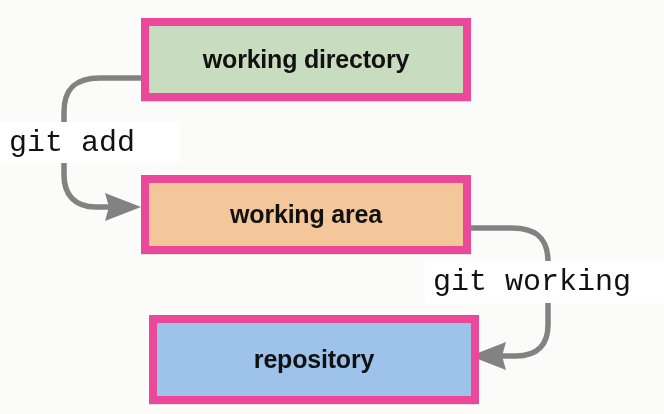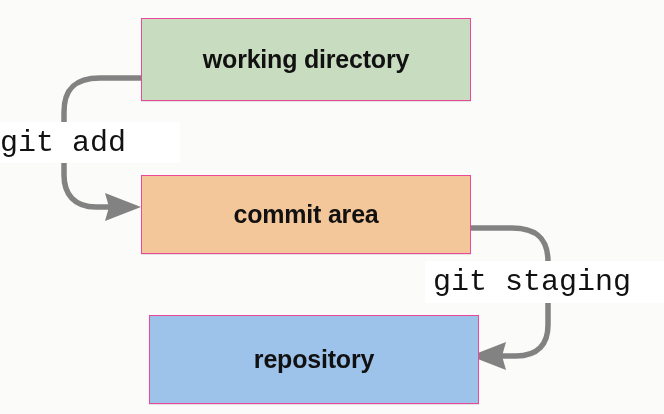--- a/index.html
+++ b/index.html
@@ -22,21 +22,21 @@
   #arrow-layer {
     position: absolute;
     left: 0;
     top: 0;
     width: 664px;
     height: 414px;
   }
   .node-box {
     position: absolute;
     box-sizing: border-box;
-    border: 1px solid #ec4899;
+    border: 8px solid #ec4899;
     display: flex;
     align-items: center;
     justify-content: center;
     box-shadow: 0 1px 0 rgba(0,0,0,0.10);
   }
   .node-label {
     font-family: "Liberation Sans", sans-serif;
     font-weight: bold;
     font-size: 25px;
     color: #111111;
@@ -73,20 +73,21 @@
     color: #111111;
     white-space: nowrap;
     display: flex;
     align-items: center;
   }
   #edge-label-git-add {
     left: 0px;
     top: 122px;
     width: 180px;
     height: 41px;
+    padding-left: 9px;
     box-sizing: border-box;
   }
   #edge-label-git-commit {
     left: 425px;
     top: 261px;
     width: 239px;
     height: 42px;
     padding-left: 8px;
     box-sizing: border-box;
   }
@@ -102,24 +103,24 @@
 
     <path d="M471,228 L512,228 C540,228 548,242 548,262 L548,325 C548,344 538,356 516,356 L496,356" fill="none" stroke="#828282" stroke-width="5.5" stroke-linecap="round"></path>
     <path d="M470,356 L506,342 L502,356 L506,370 Z" fill="#828282" stroke="none"></path>
   </svg>
 
   <div class="node-box" id="node-working-directory">
     <span class="node-label">working directory</span>
   </div>
 
   <div class="node-box" id="node-staging-area">
-    <span class="node-label">commit area</span>
+    <span class="node-label">working area</span>
   </div>
 
   <div class="node-box" id="node-repository">
     <span class="node-label">repository</span>
   </div>
 
   <div class="edge-label" id="edge-label-git-add">git add</div>
 
-  <div class="edge-label" id="edge-label-git-commit">git staging</div>
+  <div class="edge-label" id="edge-label-git-commit">git working</div>
 
 </div>
 
 </body></html>

